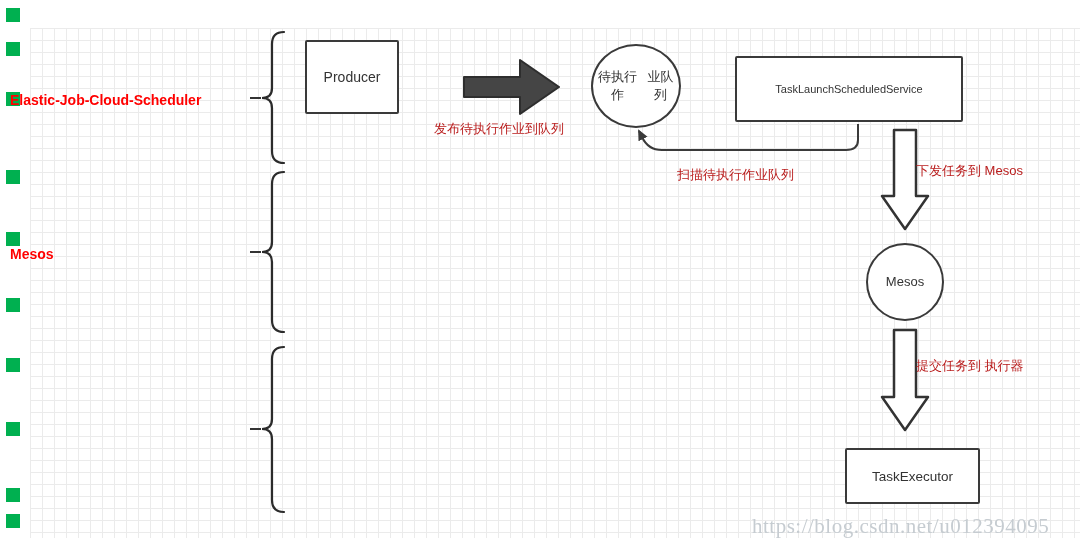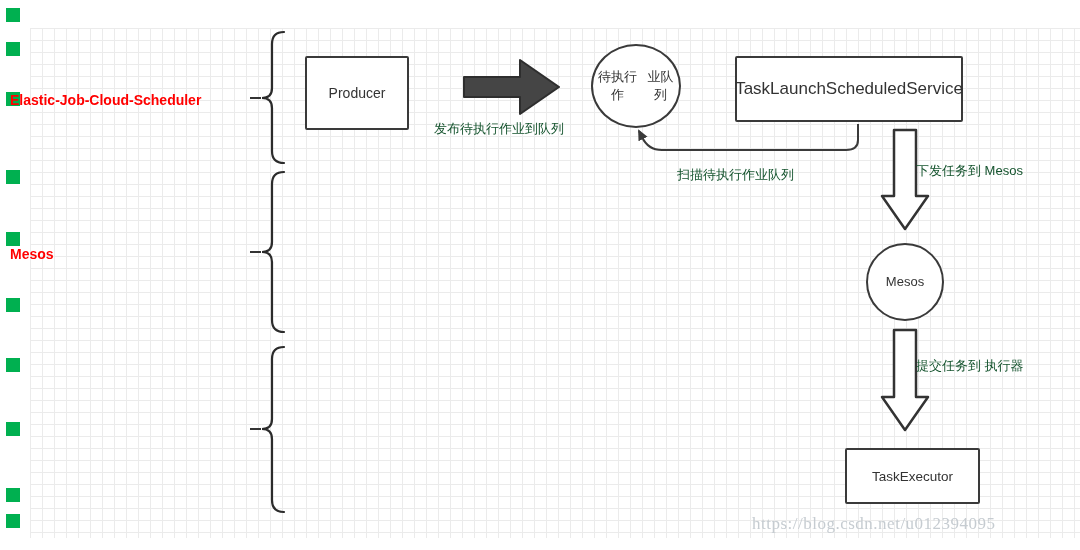--- a/index.html
+++ b/index.html
@@ -30,25 +30,25 @@
   }
   .node {
     position:absolute; background:#fff;
     border:2px solid var(--shape-border,#3a3a3a);
     color:#333; display:flex; align-items:center; justify-content:center;
     text-align:center; font-size:14px;
   }
   .rect { border-radius:2px; }
   .ellipse { border-radius:50%; flex-direction:row; font-size:13px; line-height:1.4; }
   .edge-label {
-    position:absolute; font-size:13px; color:#14532d; white-space:nowrap;
+    position:absolute; font-size:13px; color:#b91c1c; white-space:nowrap;
   }
   .watermark {
     position:absolute; left:752px; top:514px;
-    font-family:"Liberation Serif", serif; font-size:17px;
+    font-family:"Liberation Serif", serif; font-size:21px;
     color:var(--watermark,#c6ccd1); letter-spacing:.5px; white-space:nowrap;
   }
 </style>
 </head>
 <body>
 
 <div class="canvas">
 
   <div class="grid"></div>
 
@@ -83,28 +83,28 @@
     <path d="M858,124 L858,140 Q858,150 846,150 L662,150 Q648,150 642,137 L639,131" fill="none" stroke="#3a3a3a" stroke-width="2" marker-end="url(#ah)"></path>
 
     <path d="M894,130 L916,130 L916,196 L928,196 L905,229 L882,196 L894,196 Z" fill="#ffffff" stroke="#333" stroke-width="2.5" stroke-linejoin="round"></path>
 
     <path d="M894,330 L916,330 L916,397 L928,397 L905,430 L882,397 L894,397 Z" fill="#ffffff" stroke="#333" stroke-width="2.5" stroke-linejoin="round"></path>
   </svg>
 
   <div class="sec-label" style="top:92px">Elastic-Job-Cloud-Scheduler</div>
   <div class="sec-label" style="top:246px">Mesos</div>
 
-  <div class="node rect" style="left:305px; top:56px; width:104px; height:74px">Producer</div>
+  <div class="node rect" style="left:305px; top:40px; width:94px; height:74px">Producer</div>
 
   <div class="node ellipse" style="left:591px; top:44px; width:90px; height:84px">
     <span>待执行作</span>
     <span>业队列</span>
   </div>
 
-  <div class="node rect" style="left:735px; top:56px; width:228px; height:66px; font-size:17px">TaskLaunchScheduledService</div>
+  <div class="node rect" style="left:735px; top:56px; width:228px; height:66px; font-size:11px">TaskLaunchScheduledService</div>
 
   <div class="node ellipse" style="left:866px; top:243px; width:78px; height:78px">Mesos</div>
 
   <div class="node rect" style="left:845px; top:448px; width:135px; height:56px; font-size:13.5px">TaskExecutor</div>
 
   <div class="edge-label" style="left:434px; top:120px">发布待执行作业到队列</div>
   <div class="edge-label" style="left:677px; top:166px">扫描待执行作业队列</div>
   <div class="edge-label" style="left:916px; top:162px">下发任务到 Mesos</div>
   <div class="edge-label" style="left:916px; top:357px">提交任务到 执行器</div>
 

